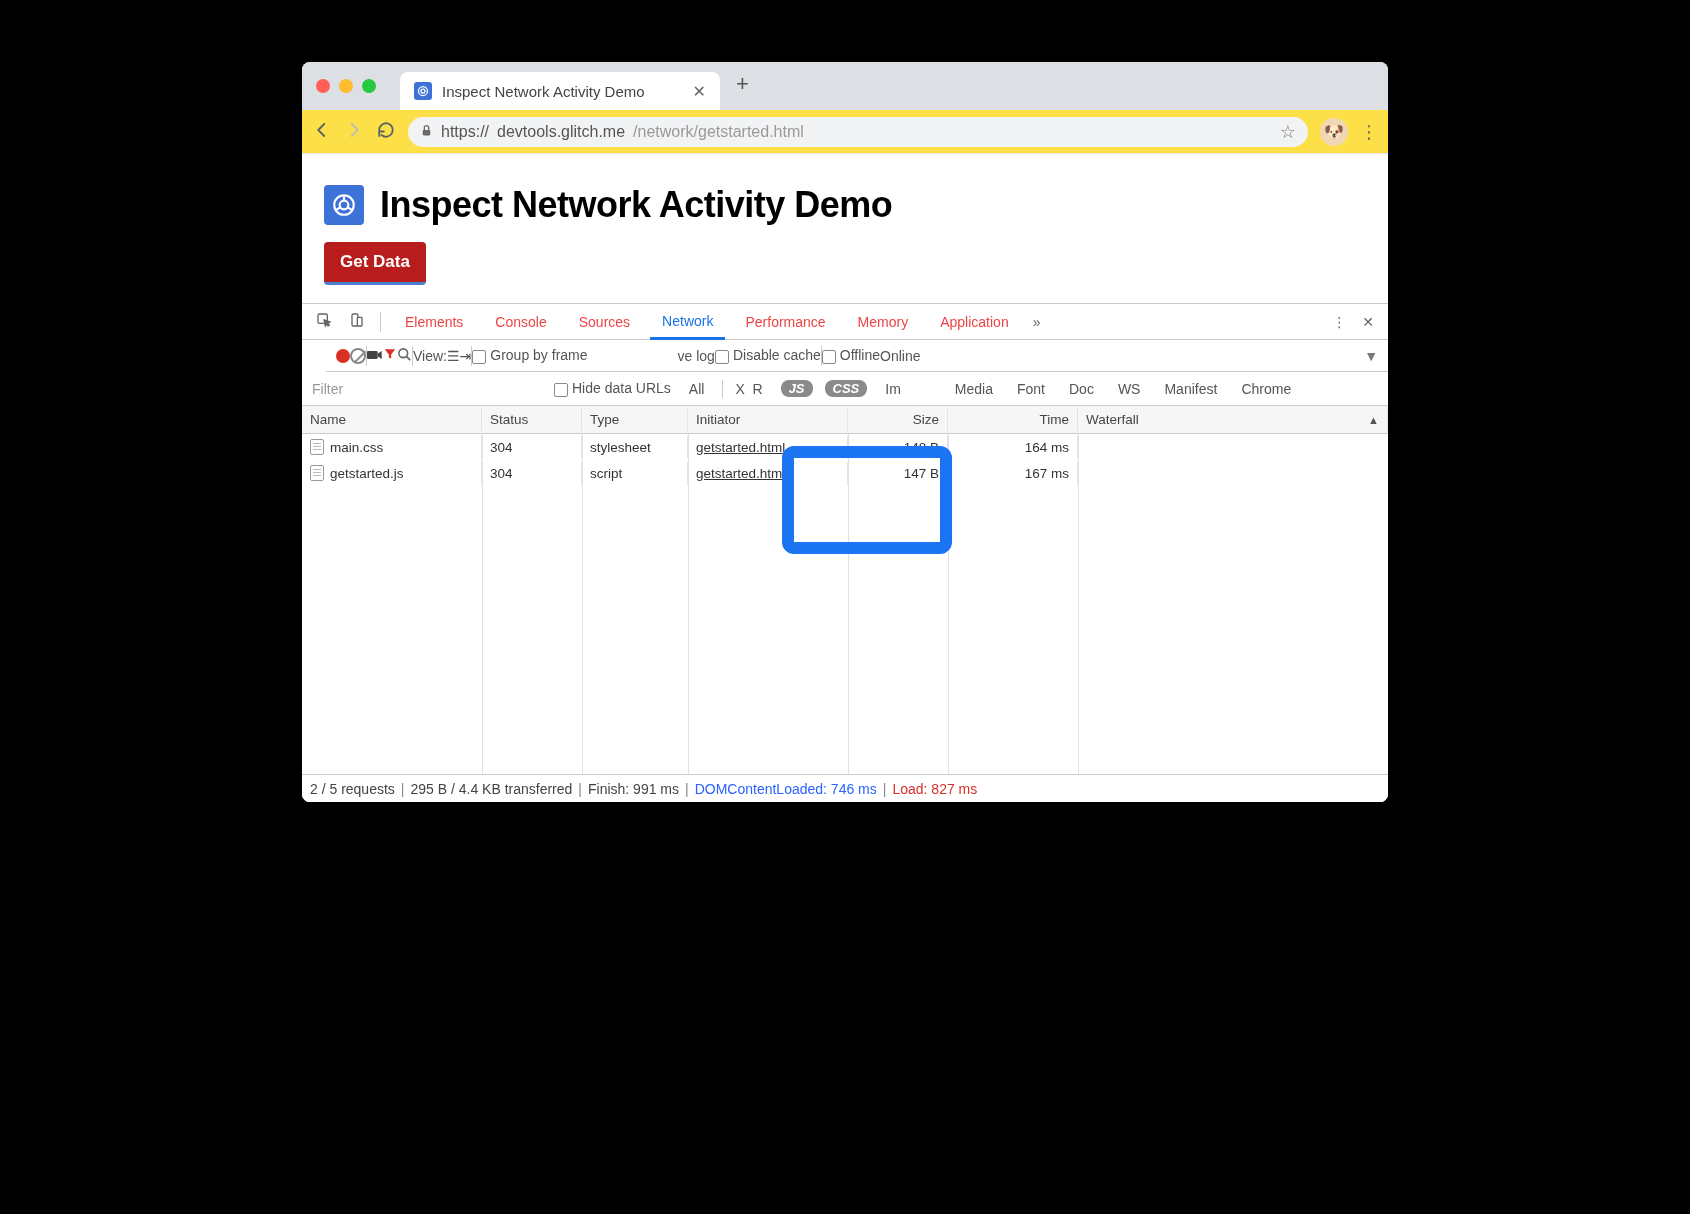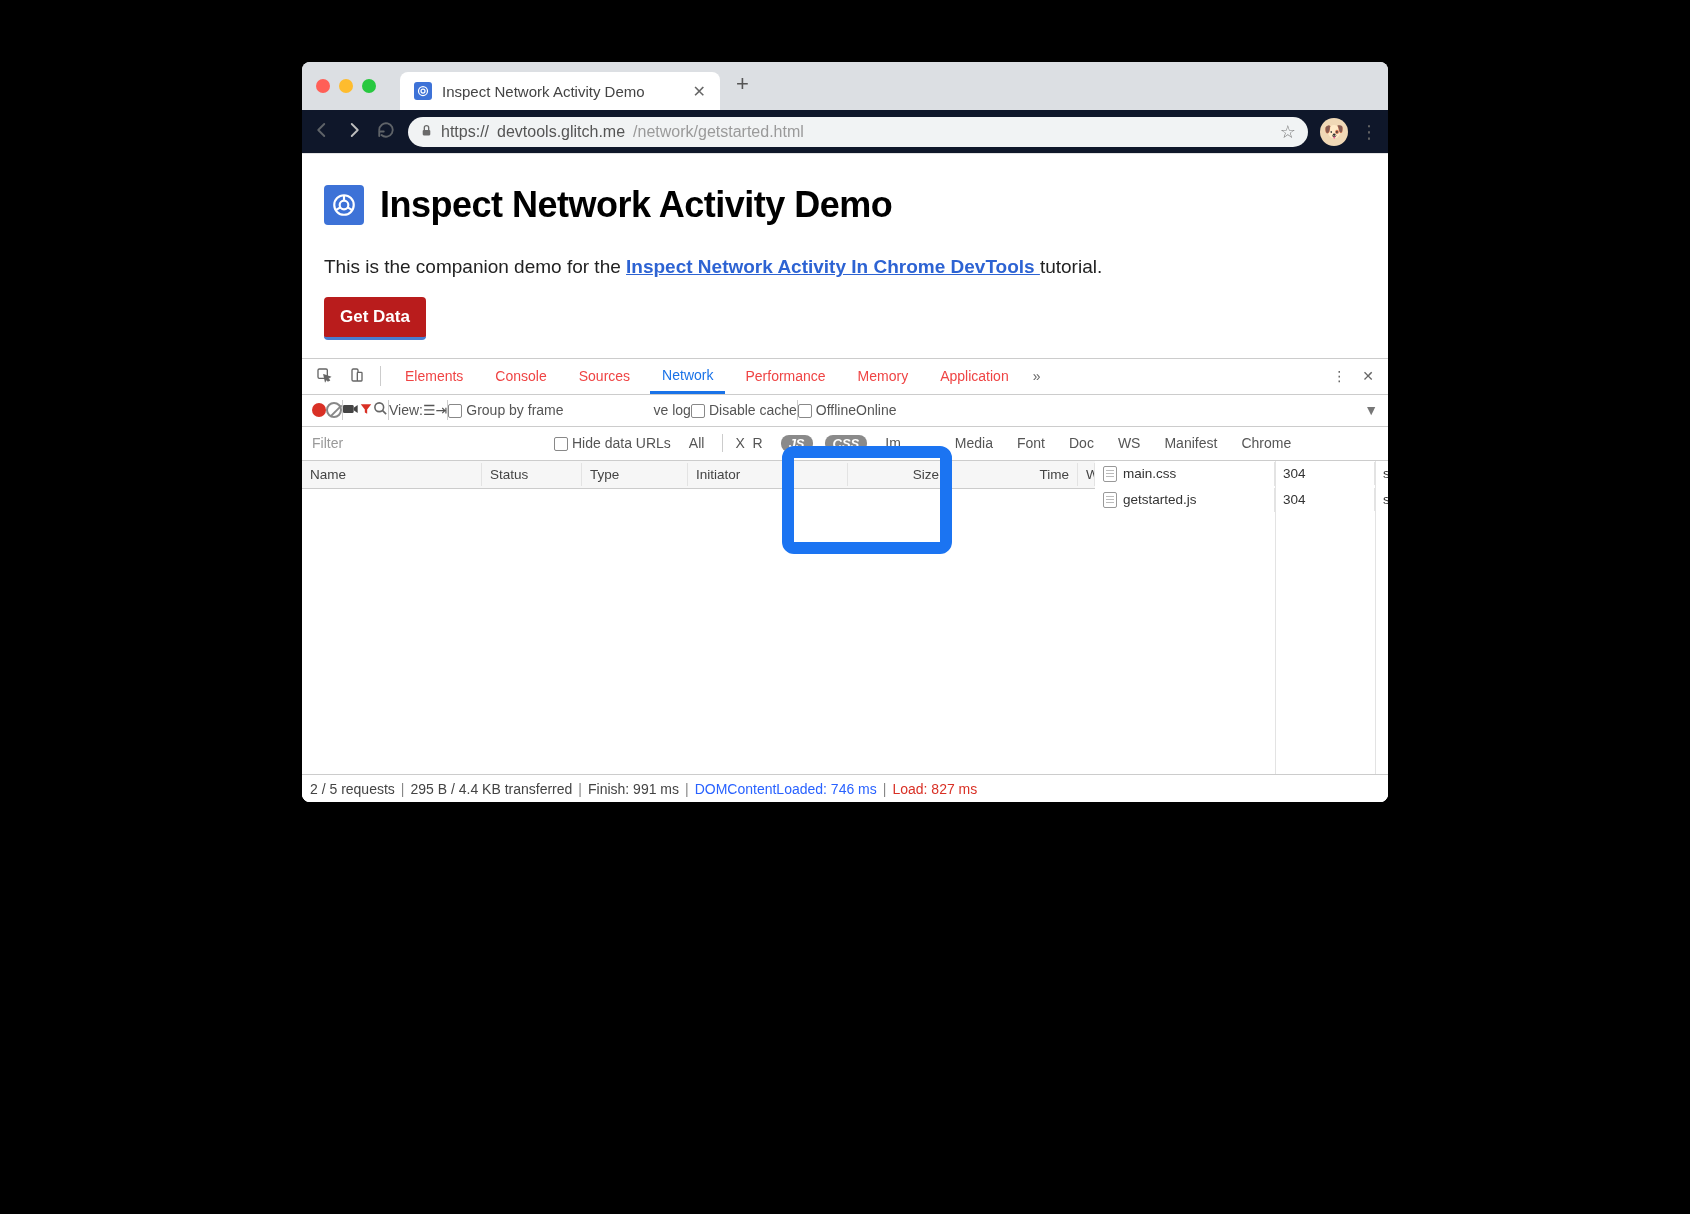--- a/index.html
+++ b/index.html
@@ -60,21 +60,21 @@
   }
   .favicon {
     width: 18px; height:18px; background:#3d72d7; border-radius:3px;
     display:flex;align-items:center;justify-content:center;color:#fff;font-size:11px;
   }
   .tab .x { color:#666; font-size:16px; font-weight:300; margin-left:auto; }
   .newtab { font-size:22px;color:#555;padding:0 16px;align-self:center;margin-bottom:4px;}
   
   .toolbar {
     height: 44px;
-    background:#0f172a;
+    background:#fde047;
     border-bottom:1px solid #e3e3e3;
     display:flex;
     align-items:center;
     padding:0 10px;
     gap:12px;
     font-size:16px;
   }
   .nav-ico { color:#6c6c6c; width:20px; text-align:center; }
   .nav-ico.disabled { color:#bdbdbd; }
   .omnibox {
@@ -148,20 +148,21 @@
   
   .nt-row {
     display:flex;
     align-items:center;
     height:32px;
     border-bottom:1px solid #ccc;
     padding:0 10px;
     font-size:14px;
     color:#555;
     position:relative;
+    margin-left:24px;
   }
   .rec-dot { width:14px;height:14px;border-radius:50%;background:#d93025;}
   .no-sign {
     width:16px;height:16px;border:2px solid #888;border-radius:50%;
     position:relative;
   }
   .no-sign::after { content:''; position:absolute; width:2px; height:16px; background:#888; left:7px; top:-1px; transform:rotate(45deg);}
   .funnel { color:#d93025; font-size:14px;}
   .cbx {
     width:14px;height:14px;border:1px solid #888;border-radius:2px;display:inline-block;vertical-align:middle;margin-right:4px;
@@ -207,21 +208,21 @@
   .highlight-box {
     position:absolute;
     border:12px solid #1b74f2;
     border-radius:12px;
     width:170px;
     height:108px;
     pointer-events:none;
     z-index:50;
   }
   
-  .net-table { flex:1; display:flex; flex-direction:row; overflow:hidden;}
+  .net-table { flex:1; display:flex; flex-direction:column; overflow:hidden;}
   .thead, .trow {
     display:grid;
     grid-template-columns: 180px 100px 106px 160px 100px 130px 1fr;
     font-size:13.5px;
   }
   .thead {
     background:#f6f6f6;
     border-bottom:1px solid #ccc;
     height:28px;
     align-items:center;
@@ -343,25 +344,20 @@
         <svg width="26" height="26" viewBox="0 0 24 24" fill="none" stroke="#fff" stroke-width="2">
             <circle cx="12" cy="12" r="9"></circle>
             <circle cx="12" cy="12" r="4"></circle>
             <line x1="12" y1="3" x2="12" y2="8"></line>
             <line x1="4" y1="17" x2="9" y2="14"></line>
             <line x1="20" y1="17" x2="15" y2="14"></line>
           </svg>
       </span>
       <h1 class="page-title">Inspect Network Activity Demo</h1>
     </div>
-    <p class="page-text">
-      <span>This is the companion demo for the </span>
-      <a href="#">Inspect Network Activity In Chrome DevTools </a>
-      <span>tutorial.</span>
-    </p>
     <button class="get-data">Get Data</button>
   </div>
 
   <div class="devtools">
 
     <div class="dt-tabs">
       <span class="pane-ico">
         <svg width="16" height="16" viewBox="0 0 24 24" fill="none" stroke="#666" stroke-width="2">
             <rect x="3" y="3" width="14" height="14" rx="2"></rect>
             <path d="M12 12l9 3-3 2 2 3-2 1-2-3-2 3z" fill="#666"></path>

